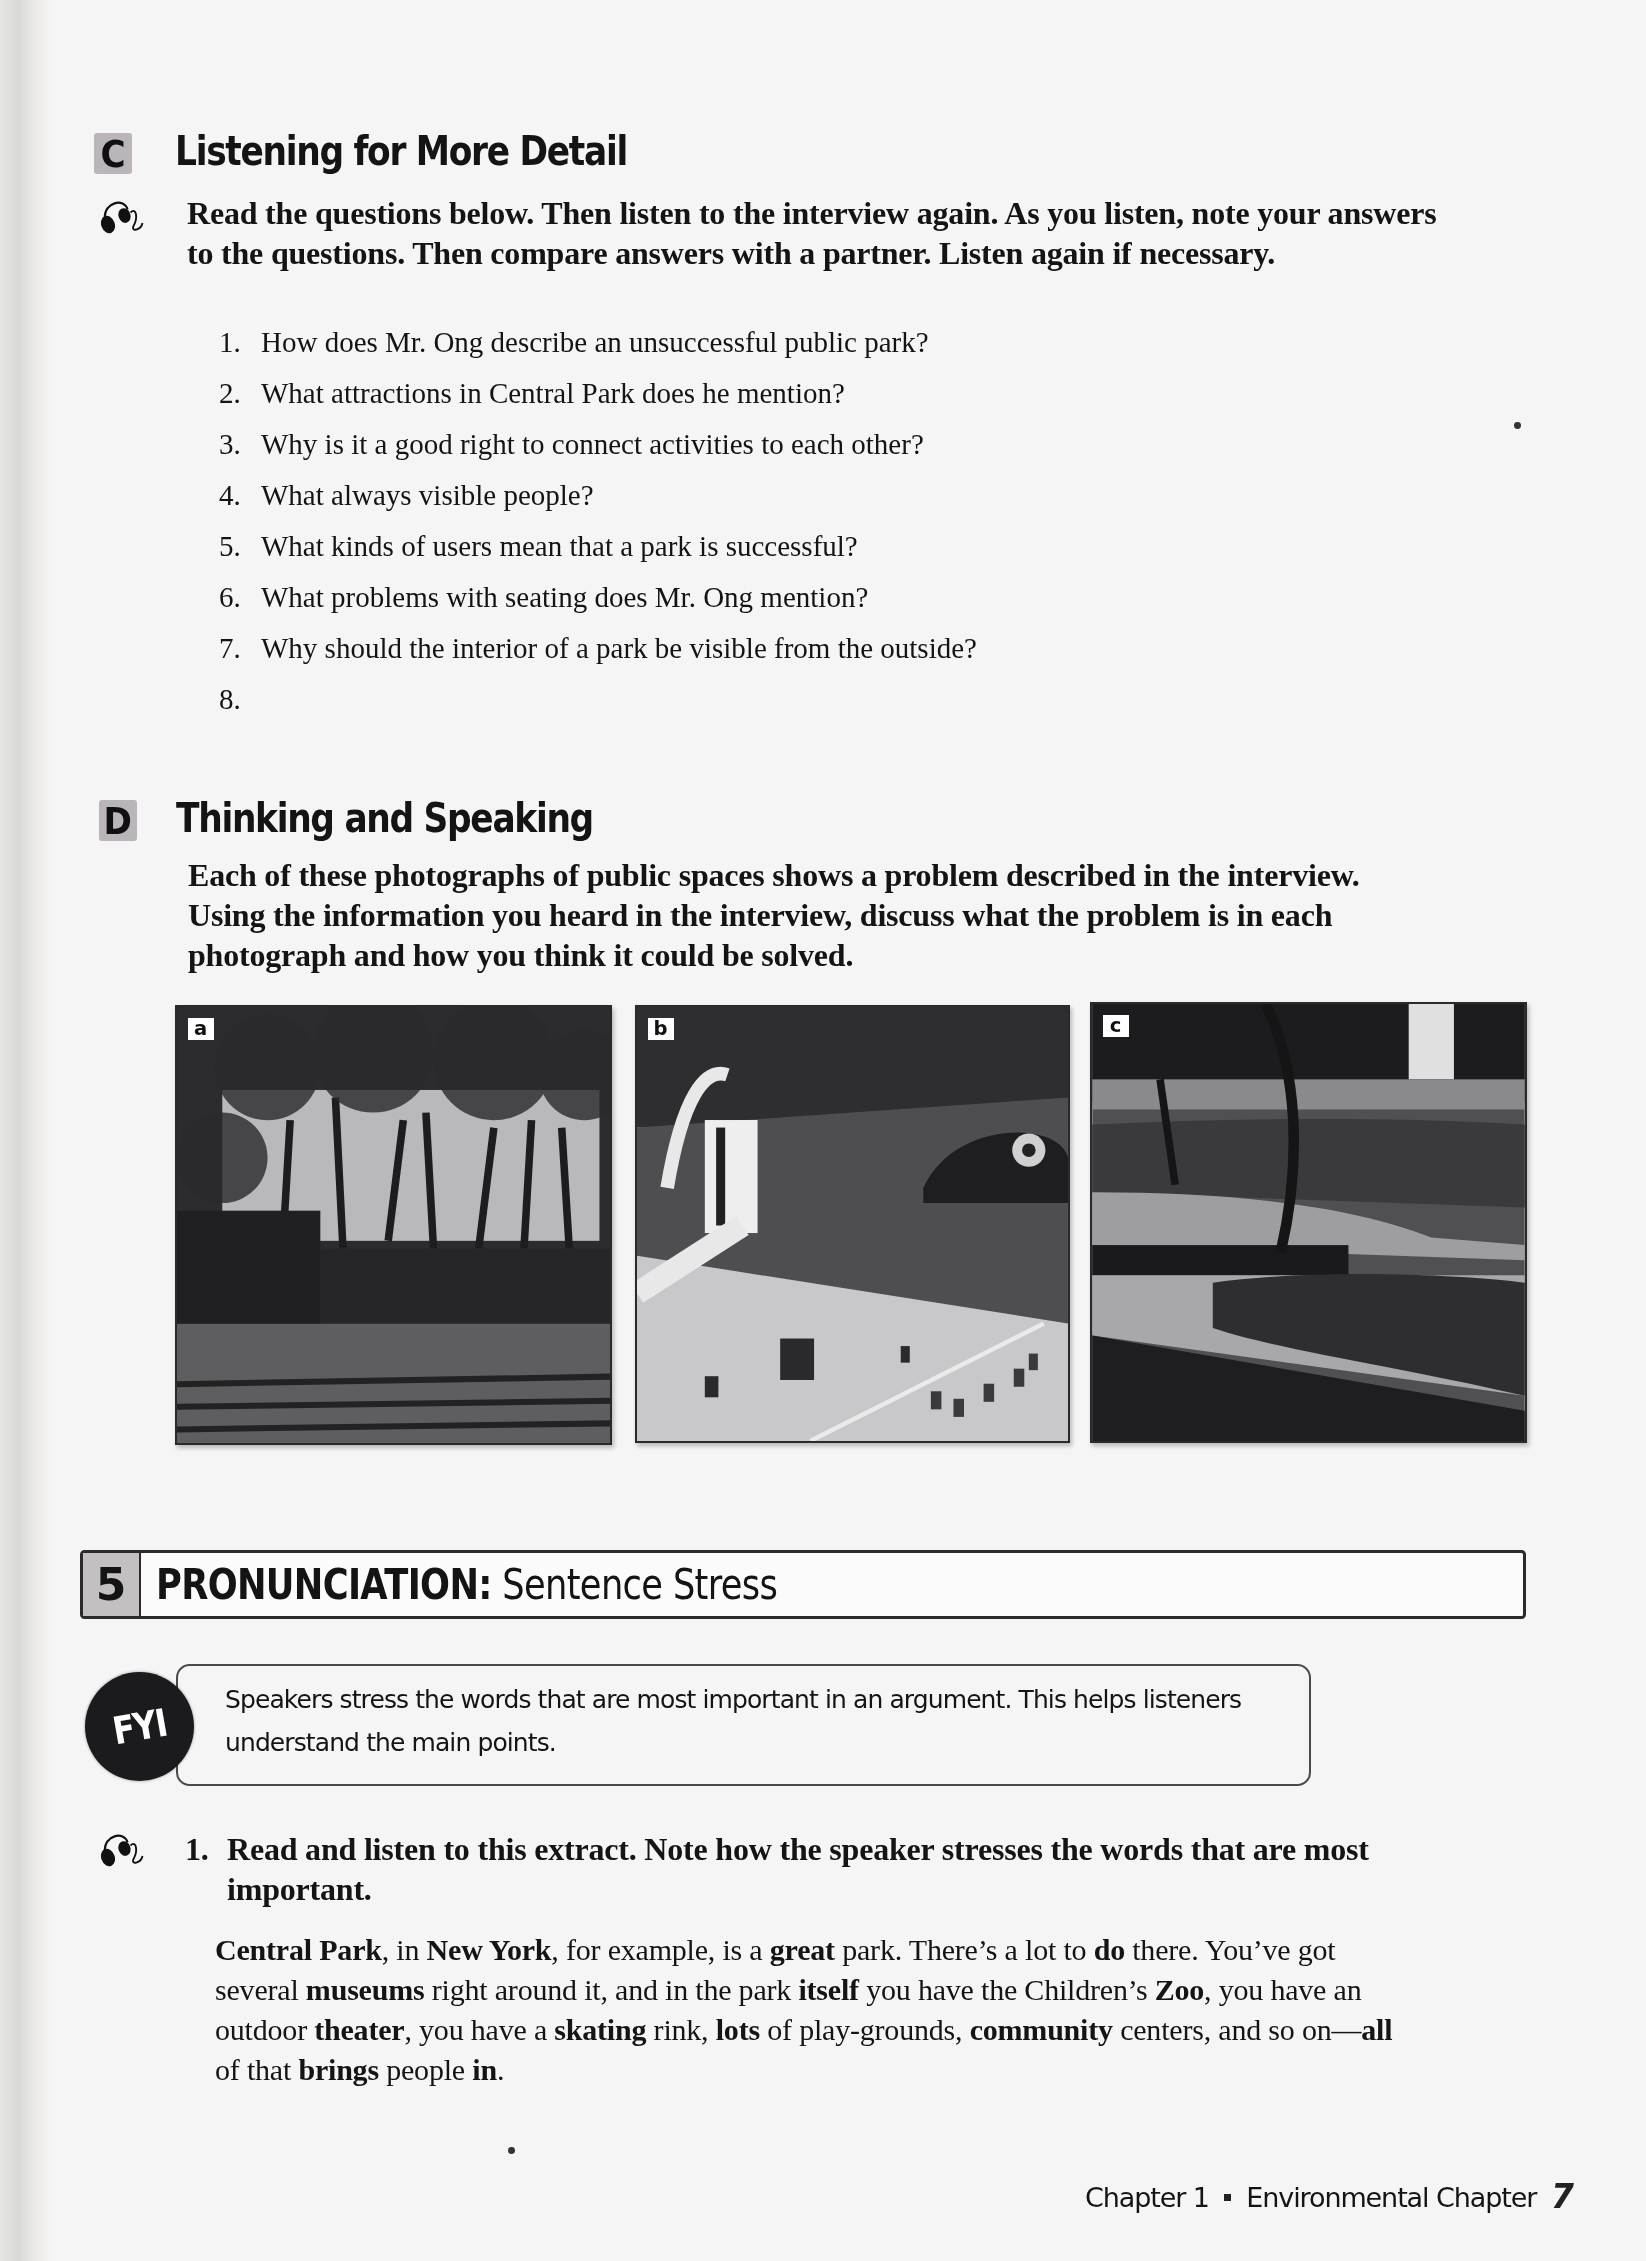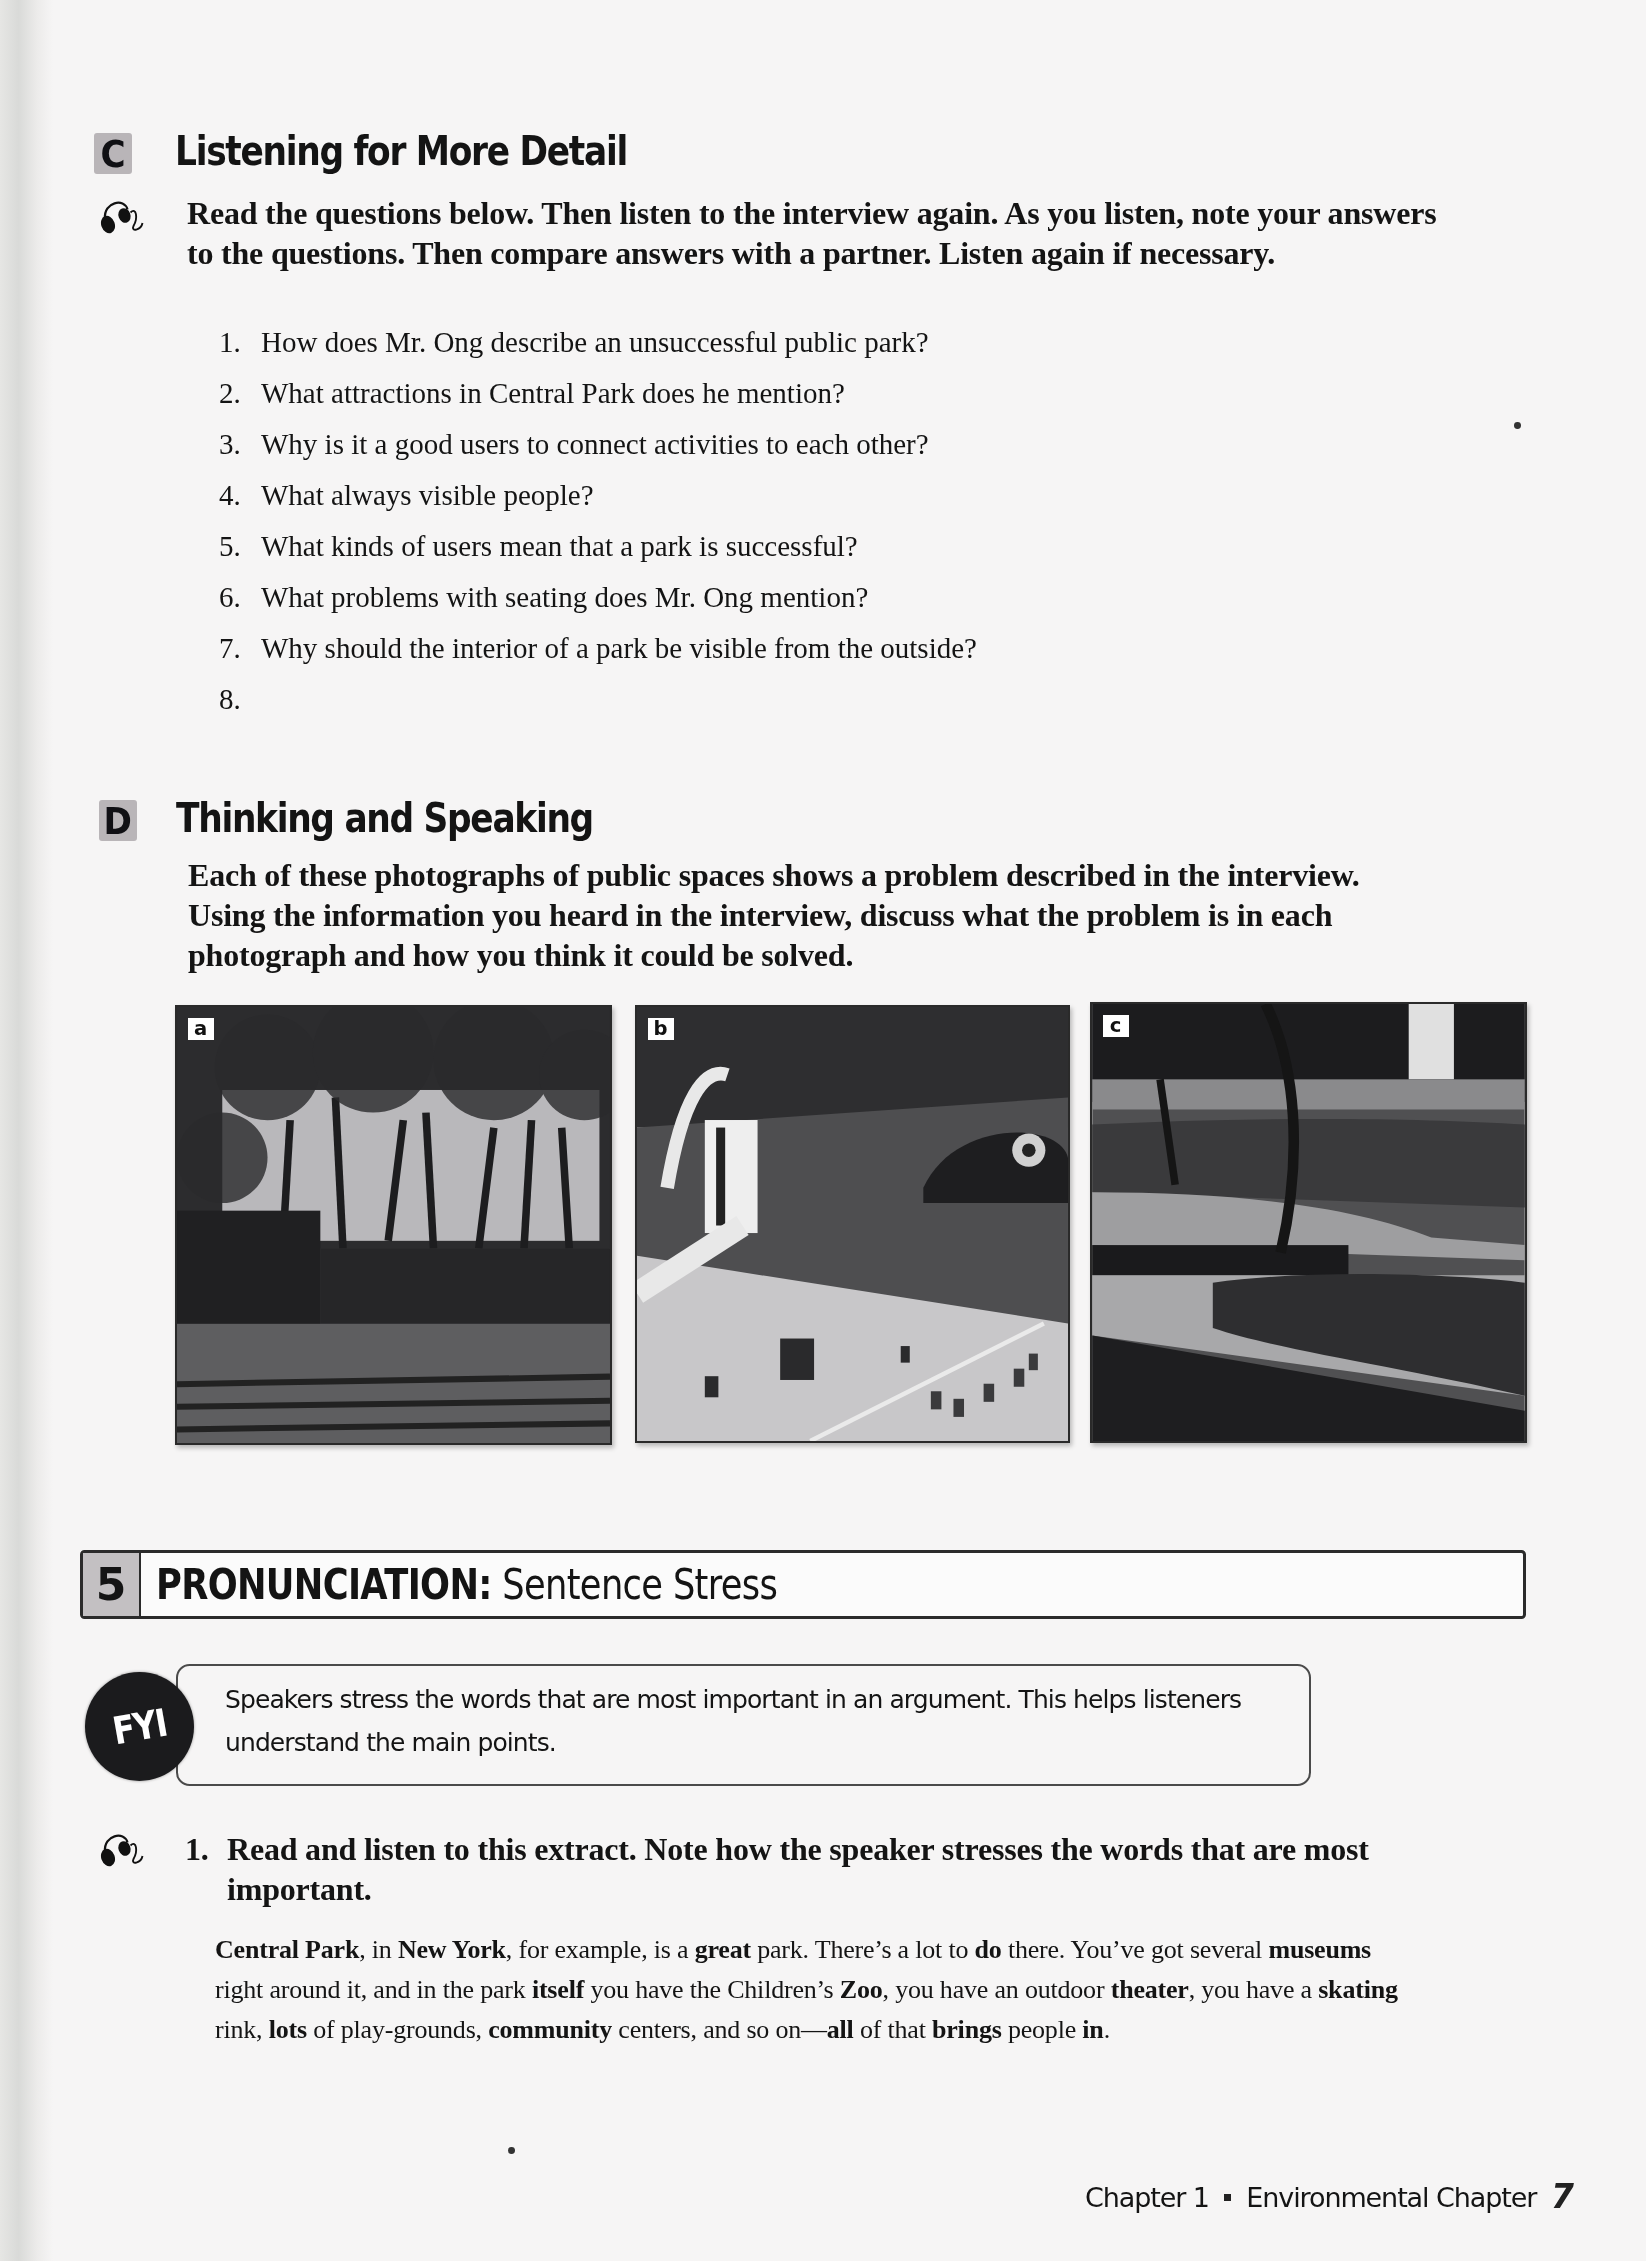--- a/index.html
+++ b/index.html
@@ -78,21 +78,21 @@
     transform:rotate(-10deg) scaleX(0.85); letter-spacing:-1.5px;
   }
   .fyi-text {
     position:absolute; left:225px; top:1678px; width:1070px;
     font-family:"DejaVu Sans", sans-serif; font-size:25px; line-height:43px;
     letter-spacing:-0.9px;
   }
 
   .extract {
     position:absolute; left:215px; top:1930px; width:1198px;
-    font-size:26px; line-height:40px; letter-spacing:-0.2px;
+    font-size:30px; line-height:40px; letter-spacing:-0.2px;
   }
   .extract b { font-weight:bold; }
 
   .footer {
     position:absolute; left:1085px; top:2182px; white-space:nowrap;
     font-family:"DejaVu Sans", sans-serif; font-size:27px; letter-spacing:-1.1px;
     display:flex; align-items:center;
   }
   .footer .dot { display:inline-block; width:7.5px; height:7.5px; background:#222; margin:0 15px; }
   .page-num {
@@ -123,21 +123,21 @@
   <li class="q-item">
       <span class="q-num">1.</span>
       <span class="q-text">How does Mr. Ong describe an unsuccessful public park?</span>
     </li>
   <li class="q-item">
       <span class="q-num">2.</span>
       <span class="q-text">What attractions in Central Park does he mention?</span>
     </li>
   <li class="q-item">
       <span class="q-num">3.</span>
-      <span class="q-text">Why is it a good users to connect activities to each other?</span>
+      <span class="q-text">Why is it a good right to connect activities to each other?</span>
     </li>
   <li class="q-item">
       <span class="q-num">4.</span>
       <span class="q-text">What always visible people?</span>
     </li>
   <li class="q-item">
       <span class="q-num">5.</span>
       <span class="q-text">What kinds of users mean that a park is successful?</span>
     </li>
   <li class="q-item">

